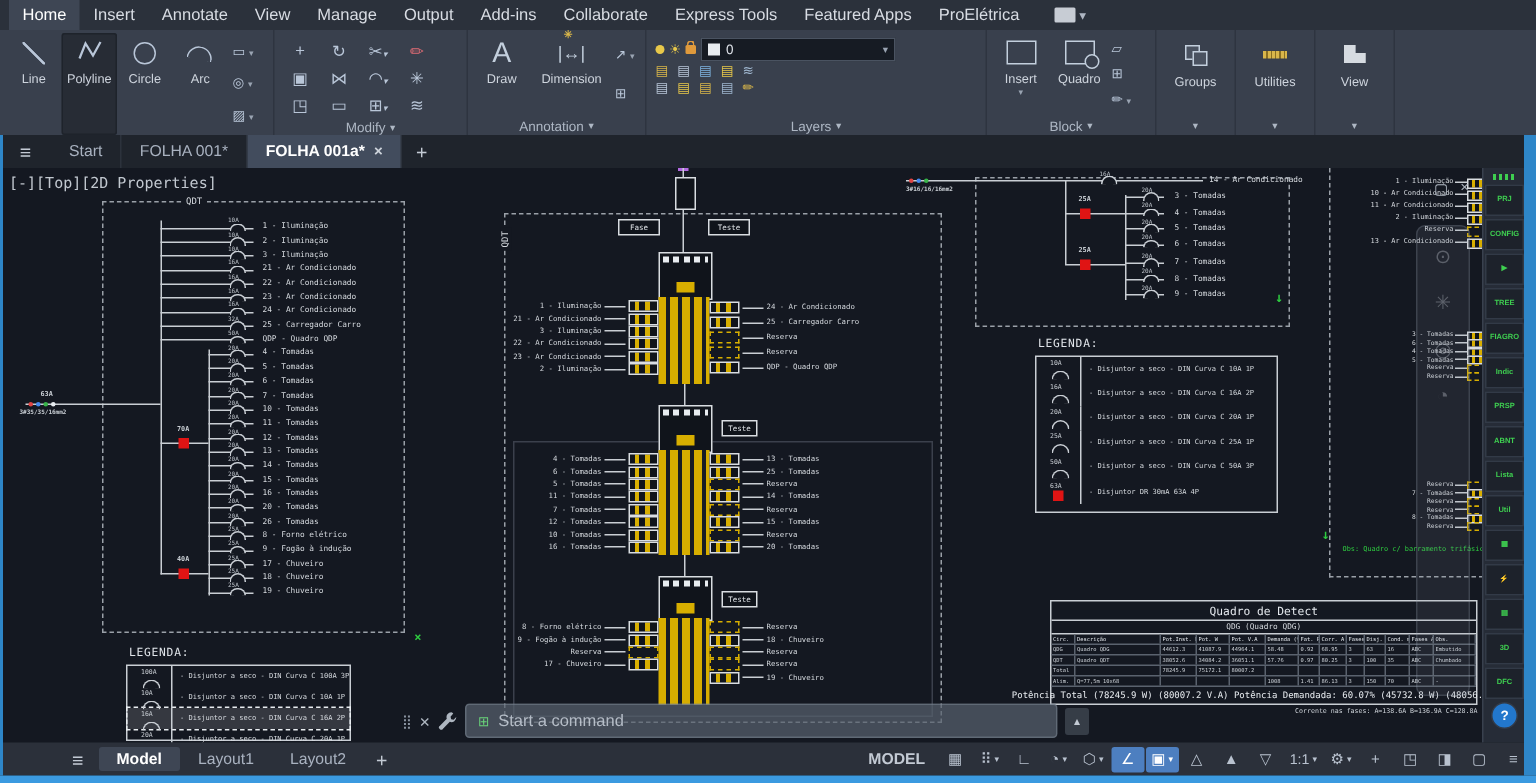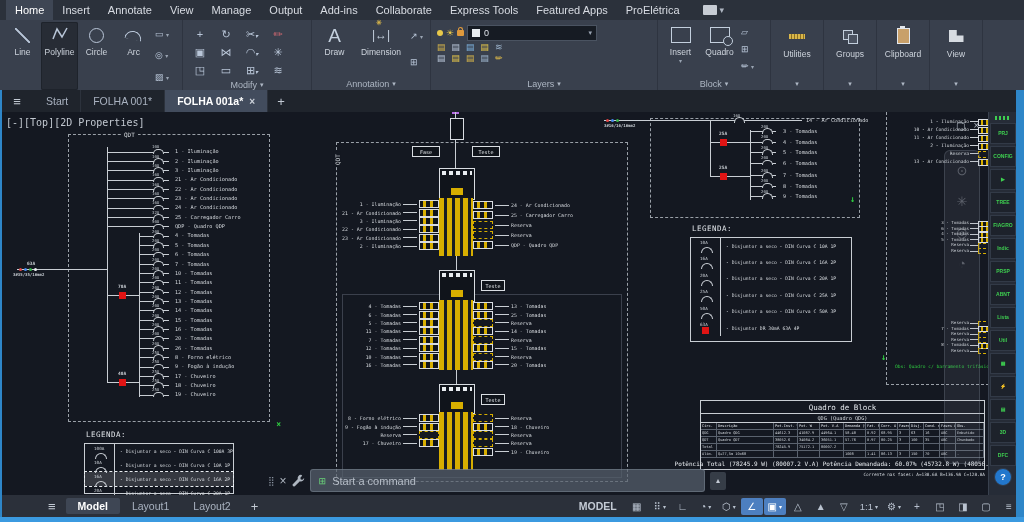--- a/index.html
+++ b/index.html
@@ -404,51 +404,40 @@
         </div>
     </div>
 
     <div style="display:flex" class="singles">
 
 
         <div class="rpanel single">
           <div class="content">
             <div class="bigbtn">
             <span class="sicon">
-                <span class="ic-util"></span>
+                <span class="ic-groups"></span>
               </span>
-            <span class="blabel">Utilities</span>
+            <span class="blabel">Groups</span>
           </div>
           </div>
           <div class="plabel"></div>
         </div>
 
         <div class="rpanel single">
           <div class="content">
             <div class="bigbtn">
             <span class="sicon">
-                <span class="ic-groups"></span>
+                <span class="ic-util"></span>
               </span>
-            <span class="blabel">Groups</span>
+            <span class="blabel">Utilities</span>
           </div>
           </div>
           <div class="plabel"></div>
         </div>
 
-        <div class="rpanel single">
-          <div class="content">
-            <div class="bigbtn">
-            <span class="sicon">
-                <span class="ic-clip"></span>
-              </span>
-            <span class="blabel">Clipboard</span>
-          </div>
-          </div>
-          <div class="plabel"></div>
-        </div>
 
         <div class="rpanel single">
           <div class="content">
             <div class="bigbtn">
             <span class="sicon">
                 <span class="ic-view"></span>
               </span>
             <span class="blabel">View</span>
           </div>
           </div>
@@ -1139,21 +1128,21 @@
               <b>63A</b>
               <i class="arc"></i>
             </span>
             <span>- Disjuntor DR 30mA 63A 4P</span>
           </div>
         </div>
     </div>
 
     <div class="ltable dj">
       <div class="frame">
-        <div class="t1">Quadro de Block</div>
+        <div class="t1">Quadro de Detect</div>
         <div class="t2">QDG (Quadro QDG)</div>
         <div>
 
         <div class="tr">
               <span>Circ.</span>
               <span>Descrição</span>
               <span>Pot.Inst. W</span>
               <span>Pot. W</span>
               <span>Pot. V.A</span>
               <span>Demanda (%)</span>

